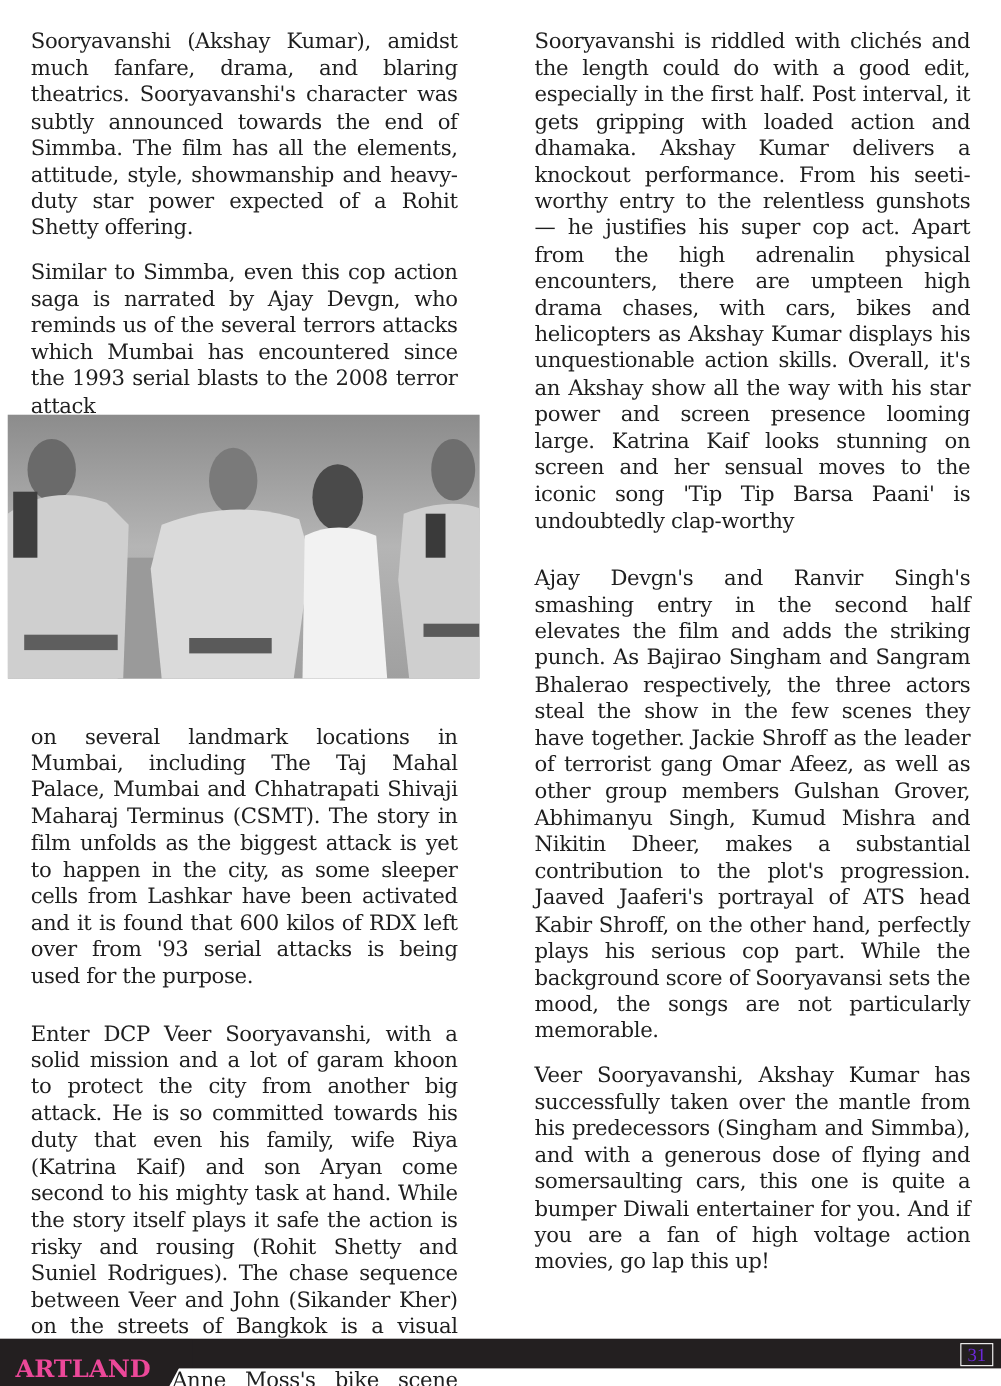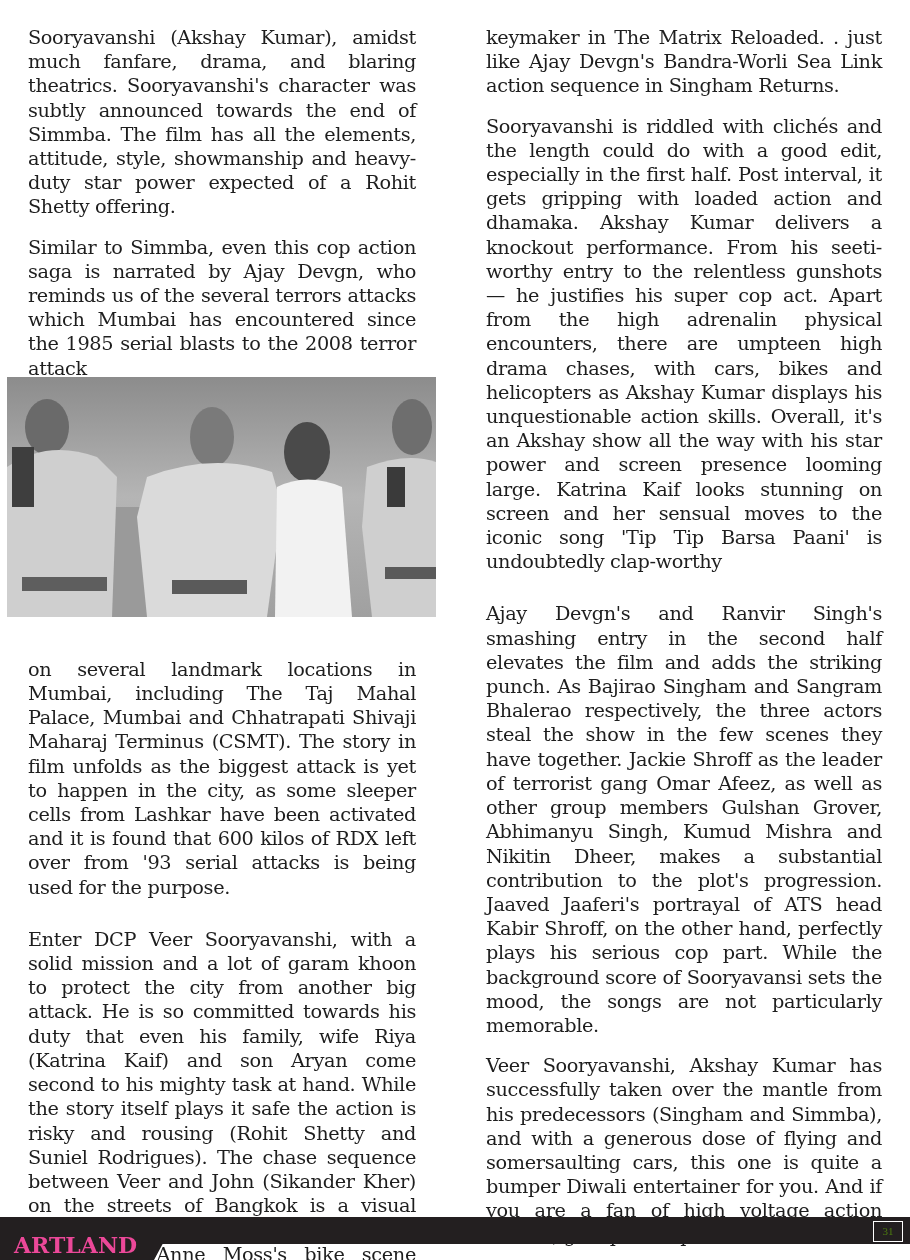--- a/index.html
+++ b/index.html
@@ -38,31 +38,31 @@
   }
   .brand {
     position: absolute; left: 14px; top: 1232px;
     color: #ec4899; font-weight: bold; font-size: 22px;
     font-family: "DejaVu Serif", "Liberation Serif", serif;
     letter-spacing: 0px;
   }
   .page-num {
     position: absolute; left: 873px; top: 1221px;
     width: 28px; height: 19px;
-    border: 1.5px solid #ffffff; color: #4d7c0f;
-    font-size: 11px; line-height: 19px; text-align: center;
+    border: 1.5px solid #ffffff; color: #6d28d9;
+    font-size: 17px; line-height: 19px; text-align: center;
     font-family: "Liberation Serif", serif;
   }
 </style>
 </head>
 <body>
 
 <div id="col-left" class="col">
   <p class="para">Sooryavanshi (Akshay Kumar), amidst much fanfare, drama, and blaring theatrics. Sooryavanshi's character was subtly announced towards the end of Simmba. The film has all the elements, attitude, style, showmanship and heavy-duty star power expected of a Rohit Shetty offering.</p>
-  <p class="para" style="margin-bottom:0 !important">Similar to Simmba, even this cop action saga is narrated by Ajay Devgn, who reminds us of the several terrors attacks which Mumbai has encountered since the 1985 serial blasts to the 2008 terror attack</p>
+  <p class="para" style="margin-bottom:0 !important">Similar to Simmba, even this cop action saga is narrated by Ajay Devgn, who reminds us of the several terrors attacks which Mumbai has encountered since the 1993 serial blasts to the 2008 terror attack</p>
   <div style="height:261px"></div>
   <p class="para" style="margin-bottom:28px !important">on several landmark locations in Mumbai, including The Taj Mahal Palace, Mumbai and Chhatrapati Shivaji Maharaj Terminus (CSMT). The story in film unfolds as the biggest attack is yet to happen in the city, as some sleeper cells from Lashkar have been activated and it is found that 600 kilos of RDX left over from '93 serial attacks is being used for the purpose.</p>
   <p>Enter DCP Veer Sooryavanshi, with a solid mission and a lot of garam khoon to protect the city from another big attack. He is so committed towards his duty that even his family, wife Riya (Katrina Kaif) and son Aryan come second to his mighty task at hand. While the story itself plays it safe the action is risky and rousing (Rohit Shetty and Suniel Rodrigues). The chase sequence between Veer and John (Sikander Kher) on the streets of Bangkok is a visual delight. Never mind if it seems inspired from Carrie-Anne Moss's bike scene with the</p>
 </div>
 
 <div class="photo" title="Sooryavanshi film still">
   <svg width="429" height="240" viewBox="0 0 429 240" xmlns="http://www.w3.org/2000/svg">
     <defs>
       <linearGradient id="wall" x1="0" y1="0" x2="0" y2="1">
         <stop offset="0" stop-color="#8c8c8c"></stop>
@@ -86,21 +86,20 @@
     <path d="M270 110 Q300 95 335 110 L345 240 L268 240 Z" fill="#f2f2f2"></path>
 
     <ellipse cx="405" cy="50" rx="20" ry="28" fill="#6e6e6e"></ellipse>
     <path d="M360 90 Q400 75 429 85 L429 240 L365 240 L355 150 Z" fill="#cfcfcf"></path>
     <rect x="378" y="190" width="51" height="12" fill="#5a5a5a"></rect>
     <rect x="380" y="90" width="18" height="40" fill="#3a3a3a"></rect>
   </svg>
 </div>
 
 <div id="col-right" class="col">
-  <p class="para">keymaker in The Matrix Reloaded. . just like Ajay Devgn's Bandra-Worli Sea Link action sequence in Singham Returns.</p>
   <p class="para" style="margin-bottom:28px !important">Sooryavanshi is riddled with clichés and the length could do with a good edit, especially in the first half. Post interval, it gets gripping with loaded action and dhamaka. Akshay Kumar delivers a knockout performance. From his seeti-worthy entry to the relentless gunshots — he justifies his super cop act. Apart from the high adrenalin physical encounters, there are umpteen high drama chases, with cars, bikes and helicopters as Akshay Kumar displays his unquestionable action skills. Overall, it's an Akshay show all the way with his star power and screen presence looming large. Katrina Kaif looks stunning on screen and her sensual moves to the iconic song 'Tip Tip Barsa Paani' is undoubtedly clap-worthy</p>
   <p class="para">Ajay Devgn's and Ranvir Singh's smashing entry in the second half elevates the film and adds the striking punch. As Bajirao Singham and Sangram Bhalerao respectively, the three actors steal the show in the few scenes they have together. Jackie Shroff as the leader of terrorist gang Omar Afeez, as well as other group members Gulshan Grover, Abhimanyu Singh, Kumud Mishra and Nikitin Dheer, makes a substantial contribution to the plot's progression. Jaaved Jaaferi's portrayal of ATS head Kabir Shroff, on the other hand, perfectly plays his serious cop part. While the background score of Sooryavansi sets the mood, the songs are not particularly memorable.</p>
   <p>Veer Sooryavanshi, Akshay Kumar has successfully taken over the mantle from his predecessors (Singham and Simmba), and with a generous dose of flying and somersaulting cars, this one is quite a bumper Diwali entertainer for you. And if you are a fan of high voltage action movies, go lap this up!</p>
 </div>
 
 <div class="footer-bar"></div>
 <div class="footer-tab"></div>
 <div class="brand">ARTLAND</div>
 <div class="page-num">31</div>
 

